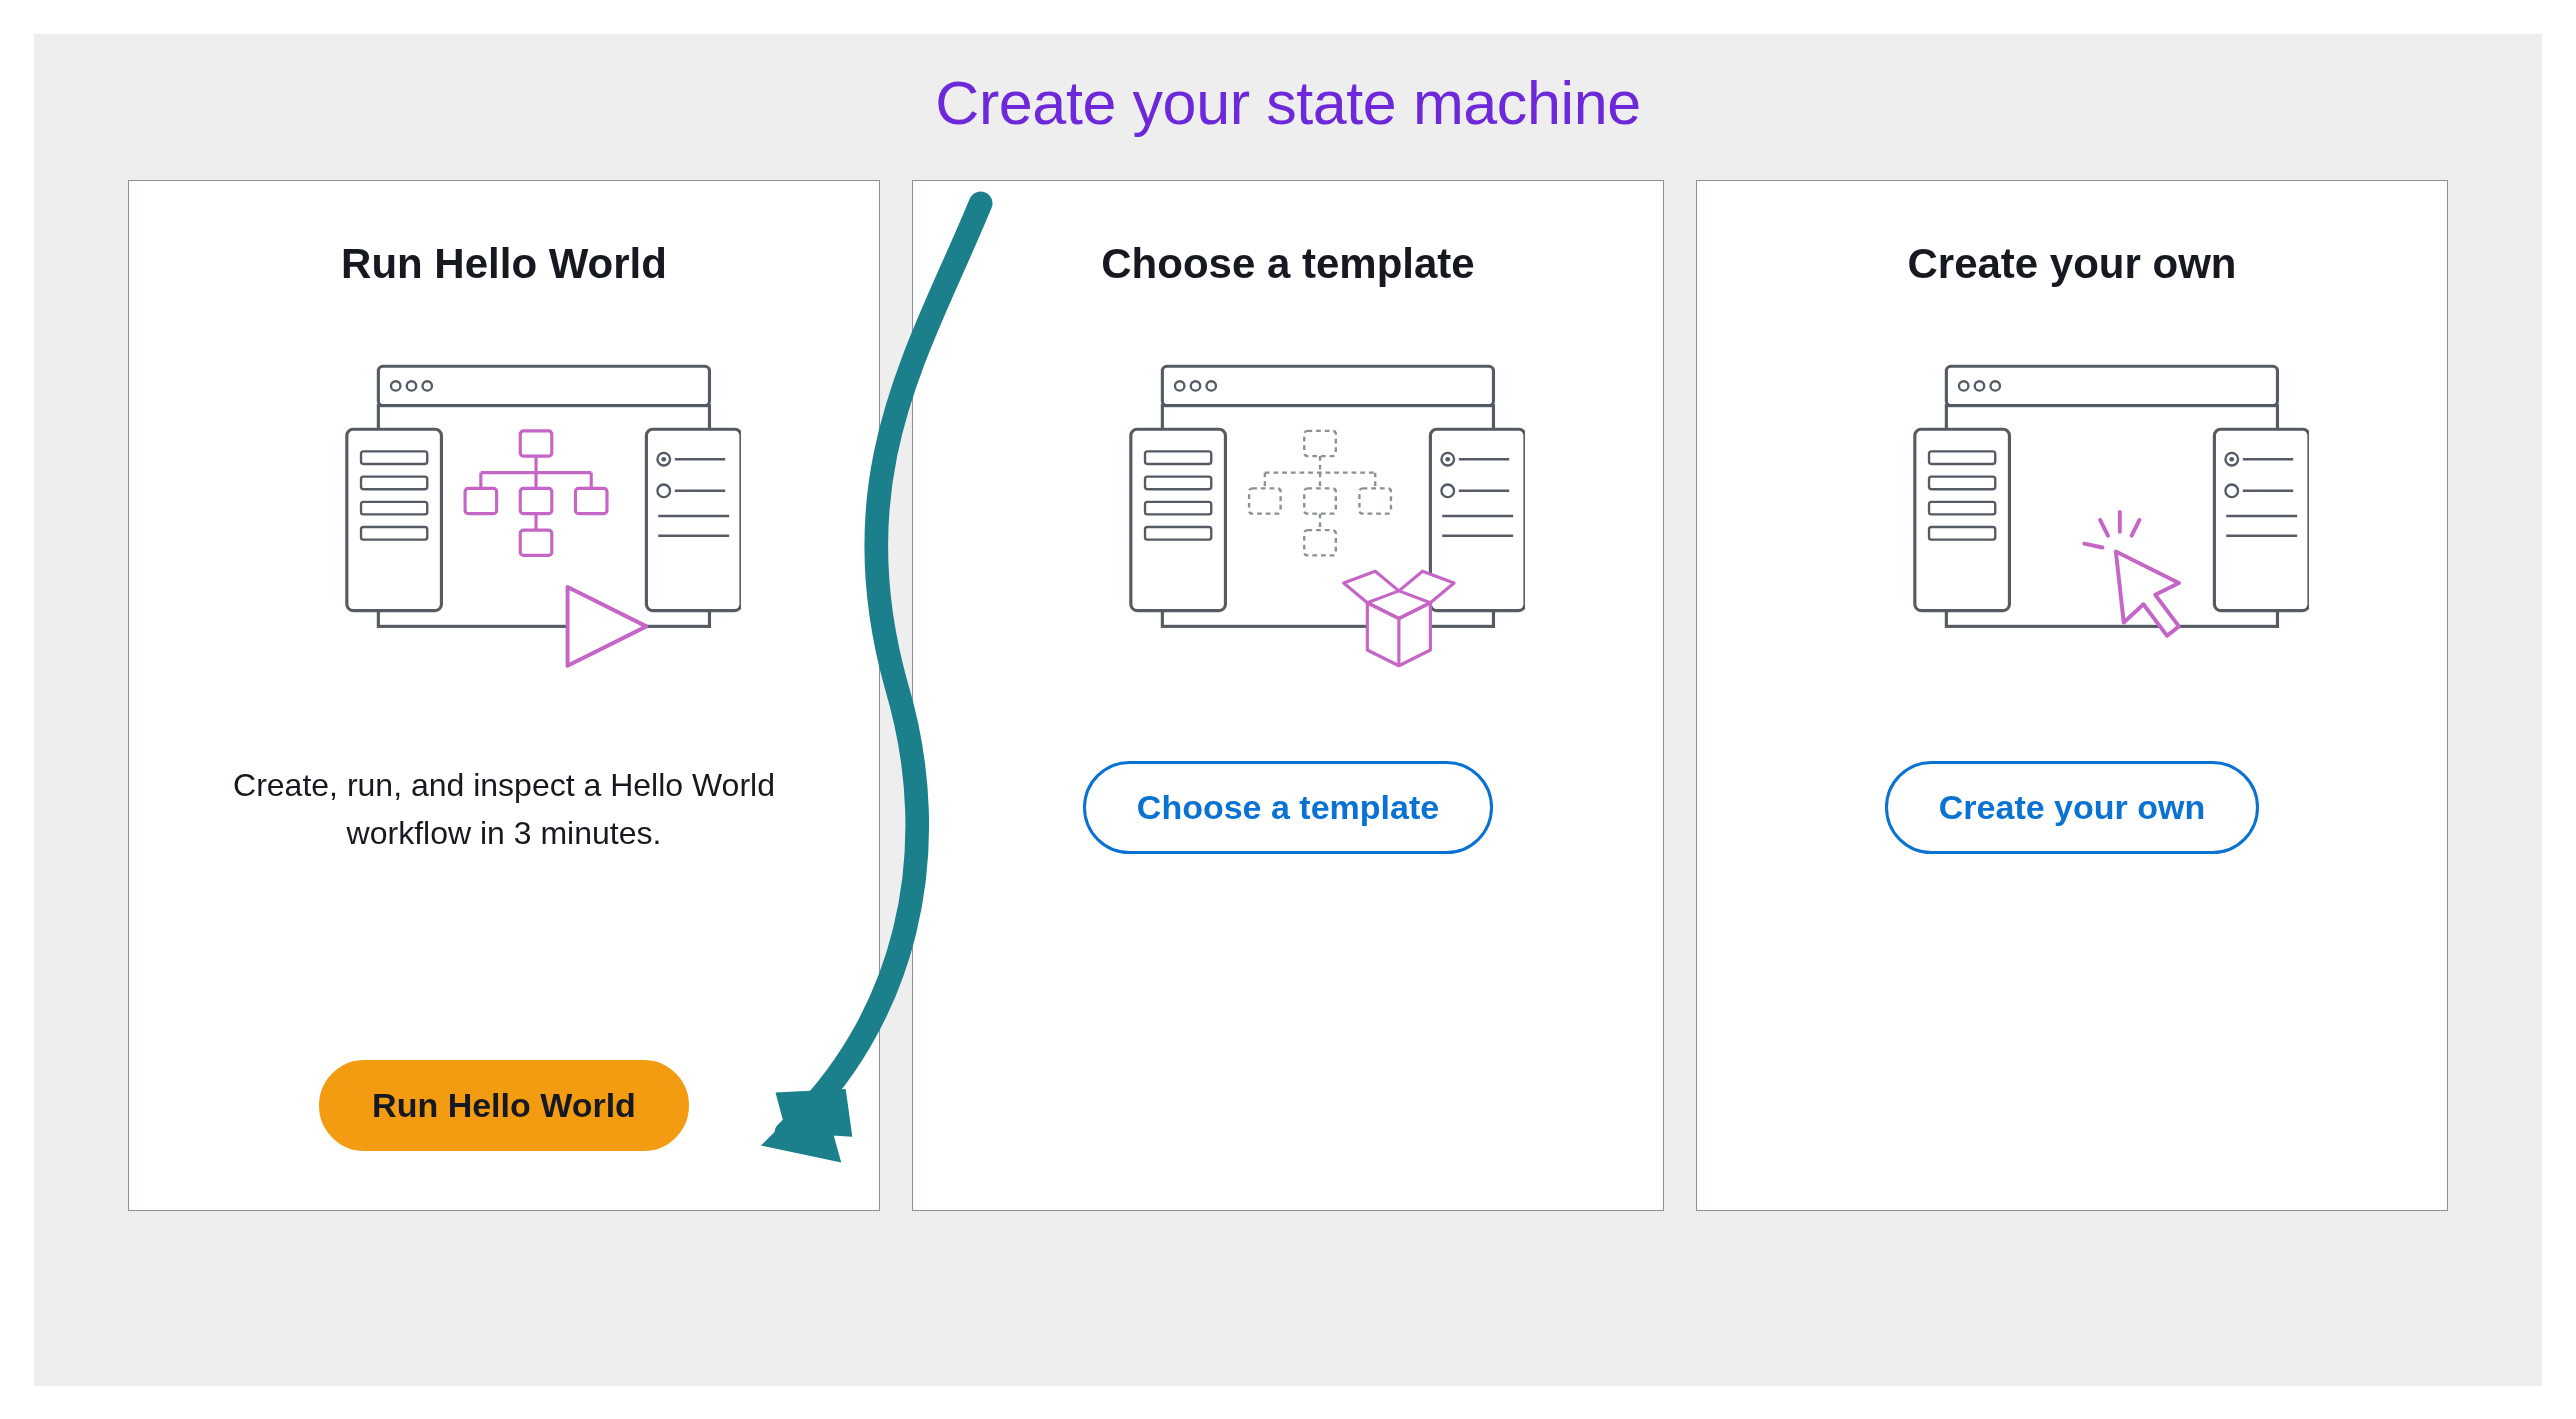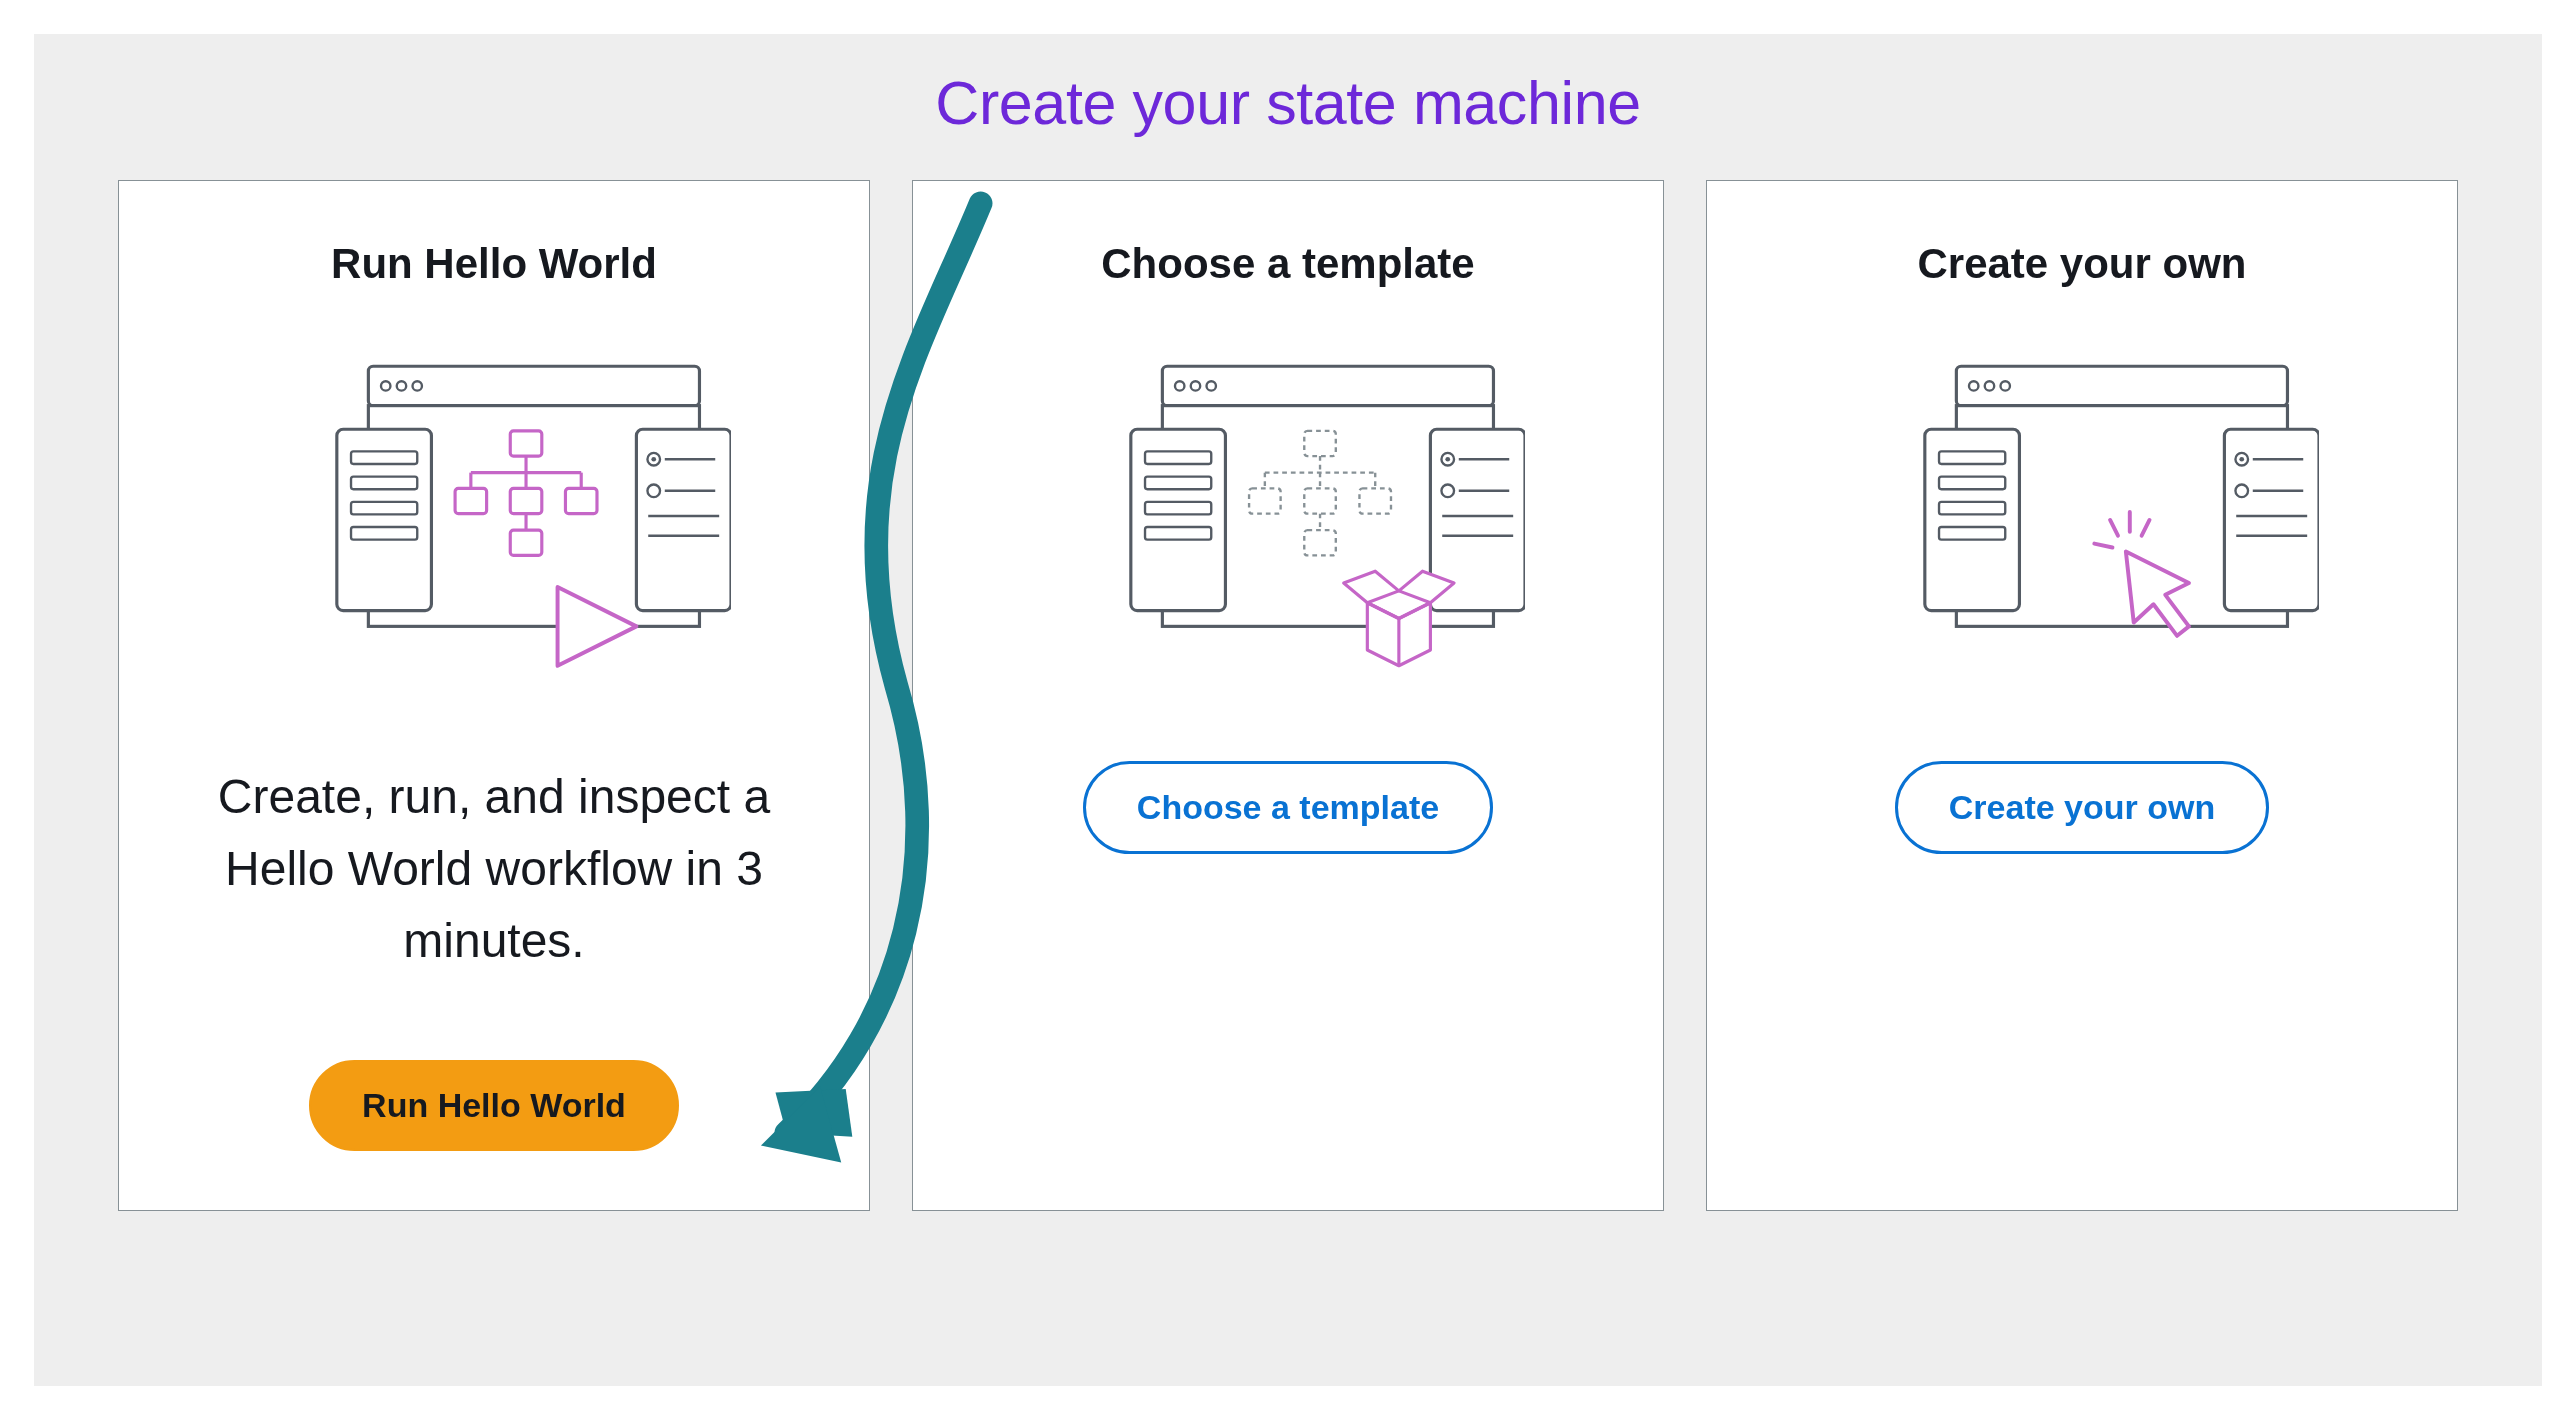--- a/index.html
+++ b/index.html
@@ -24,21 +24,21 @@
     .page-title {
       text-align: center;
       font-size: 61px;
       font-weight: 400;
       color: #6d28d9;
       margin-bottom: 42px;
       letter-spacing: -0.4px;
     }
     .cards-row {
       display: flex;
-      gap: 42px;
+      gap: 32px;
       justify-content: center;
     }
     .card {
       background: #ffffff;
       border: 1.7px solid #879196;
       width: 752px;
       height: 1031px;
       display: flex;
       flex-direction: column;
       align-items: center;
@@ -54,21 +54,21 @@
     }
     .card-illustration {
       height: 372px;
       width: 100%;
       display: flex;
       align-items: center;
       justify-content: center;
       margin-bottom: 59px;
     }
     .card-description {
-      font-size: 48px;
+      font-size: 32px;
       font-weight: 400;
       color: #16191f;
       text-align: center;
       line-height: 1.5;
       flex-grow: 1;
     }
     .card-button {
       border: none;
       font-size: 34px;
       font-weight: 700;

